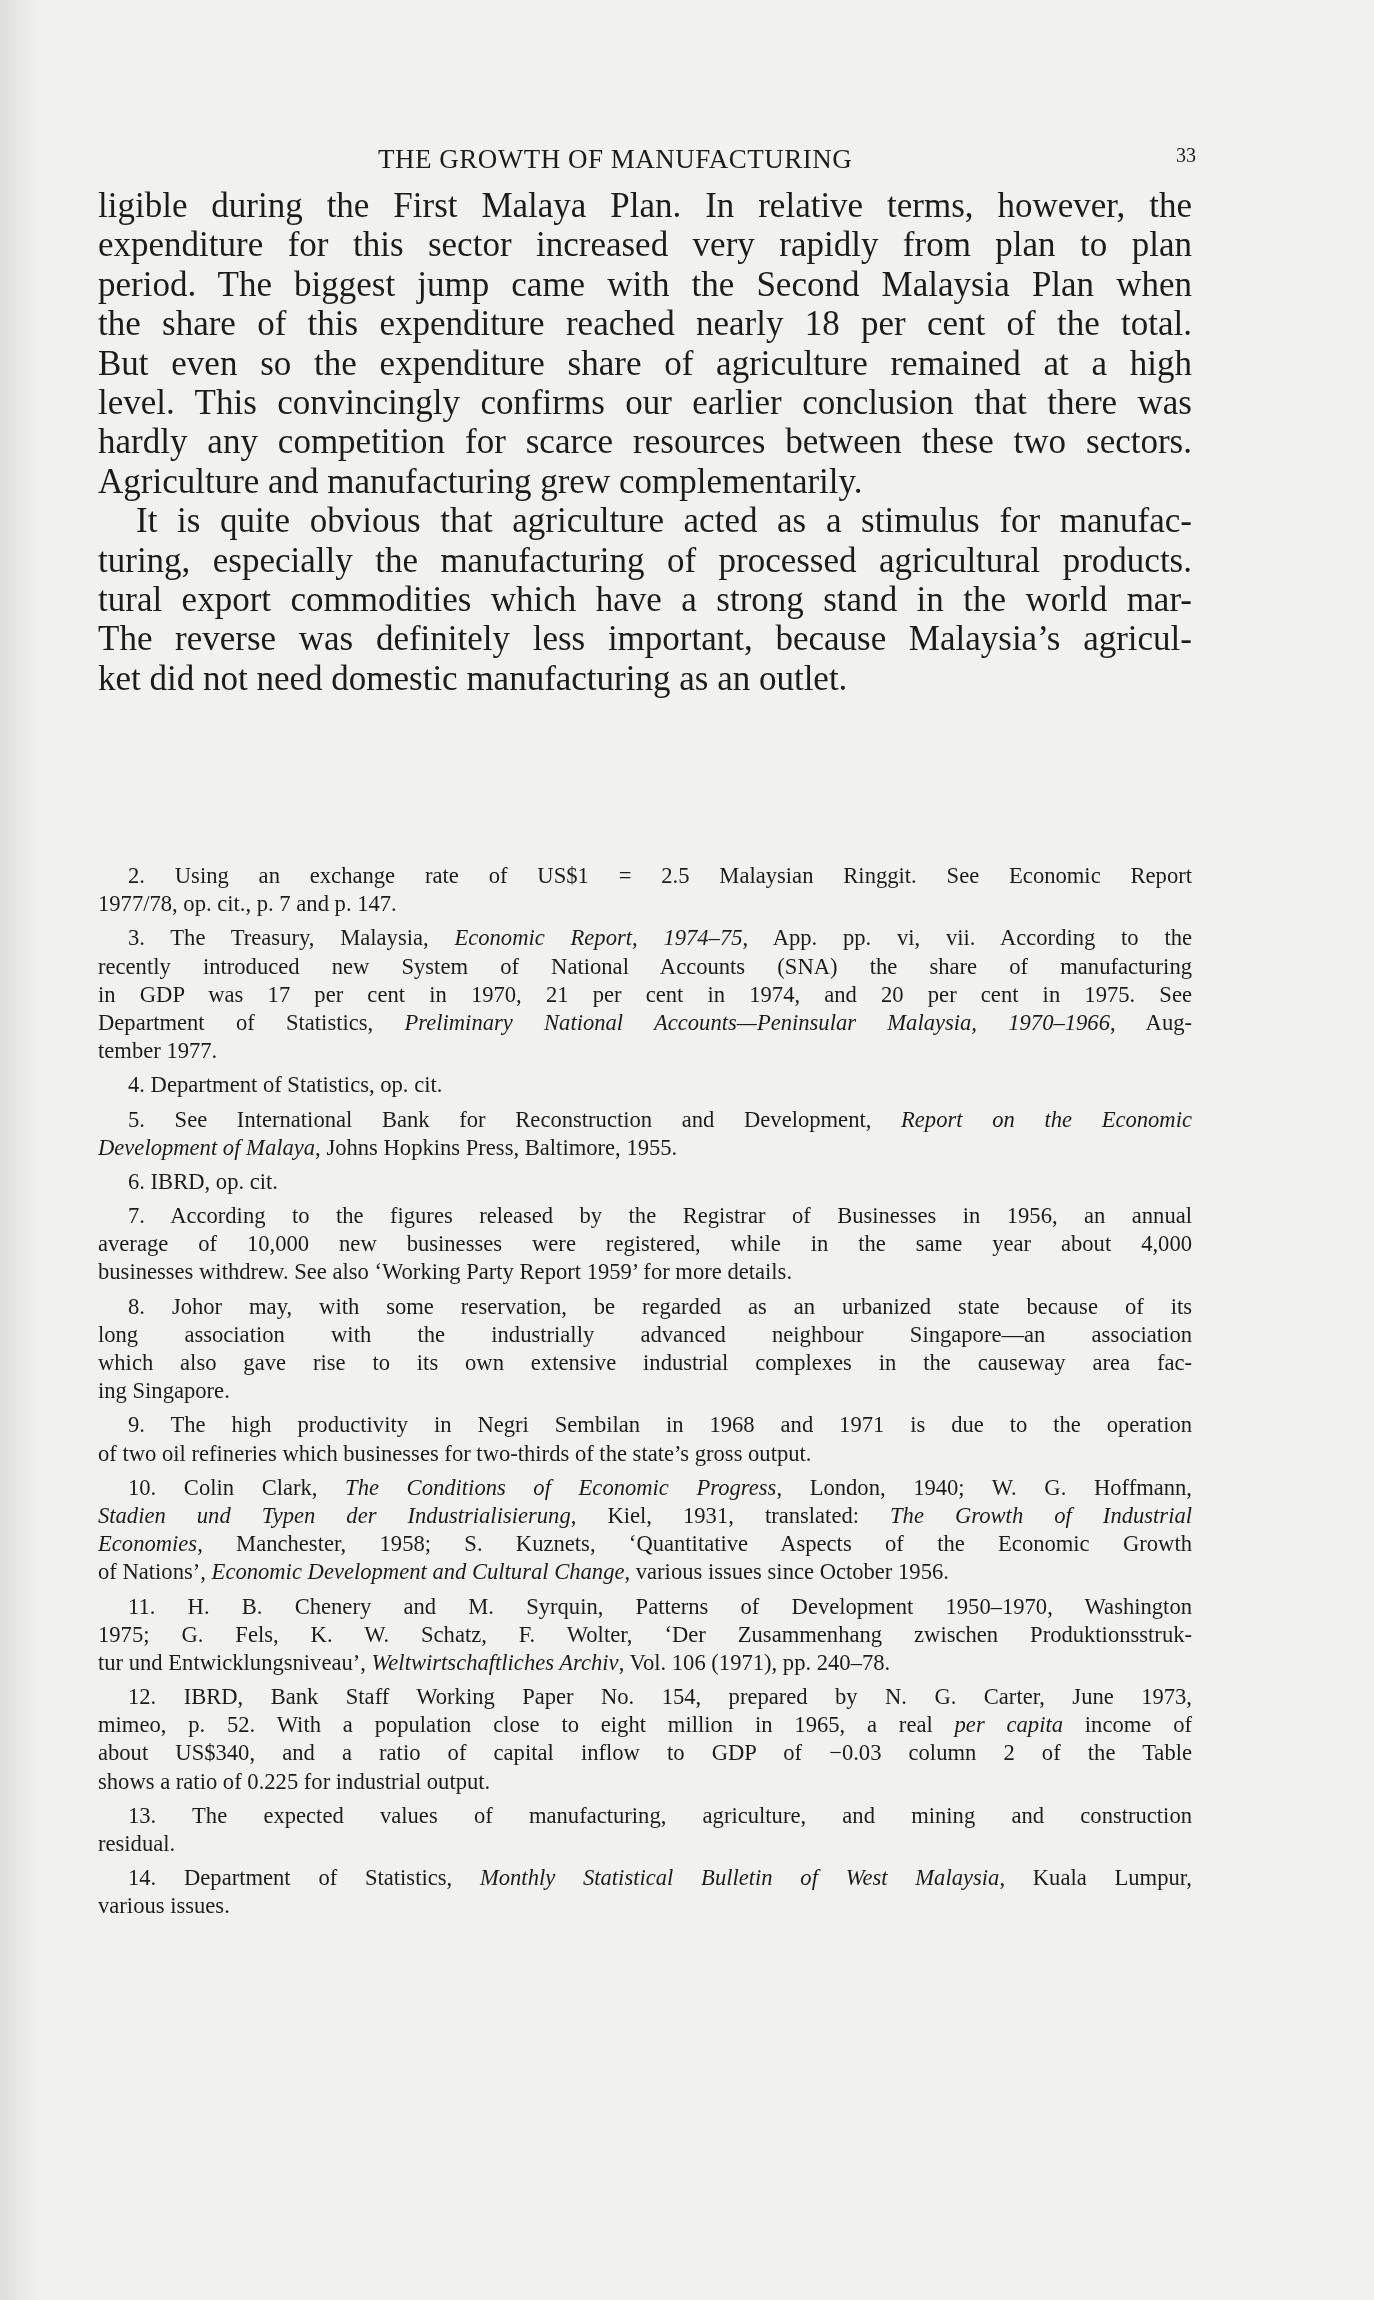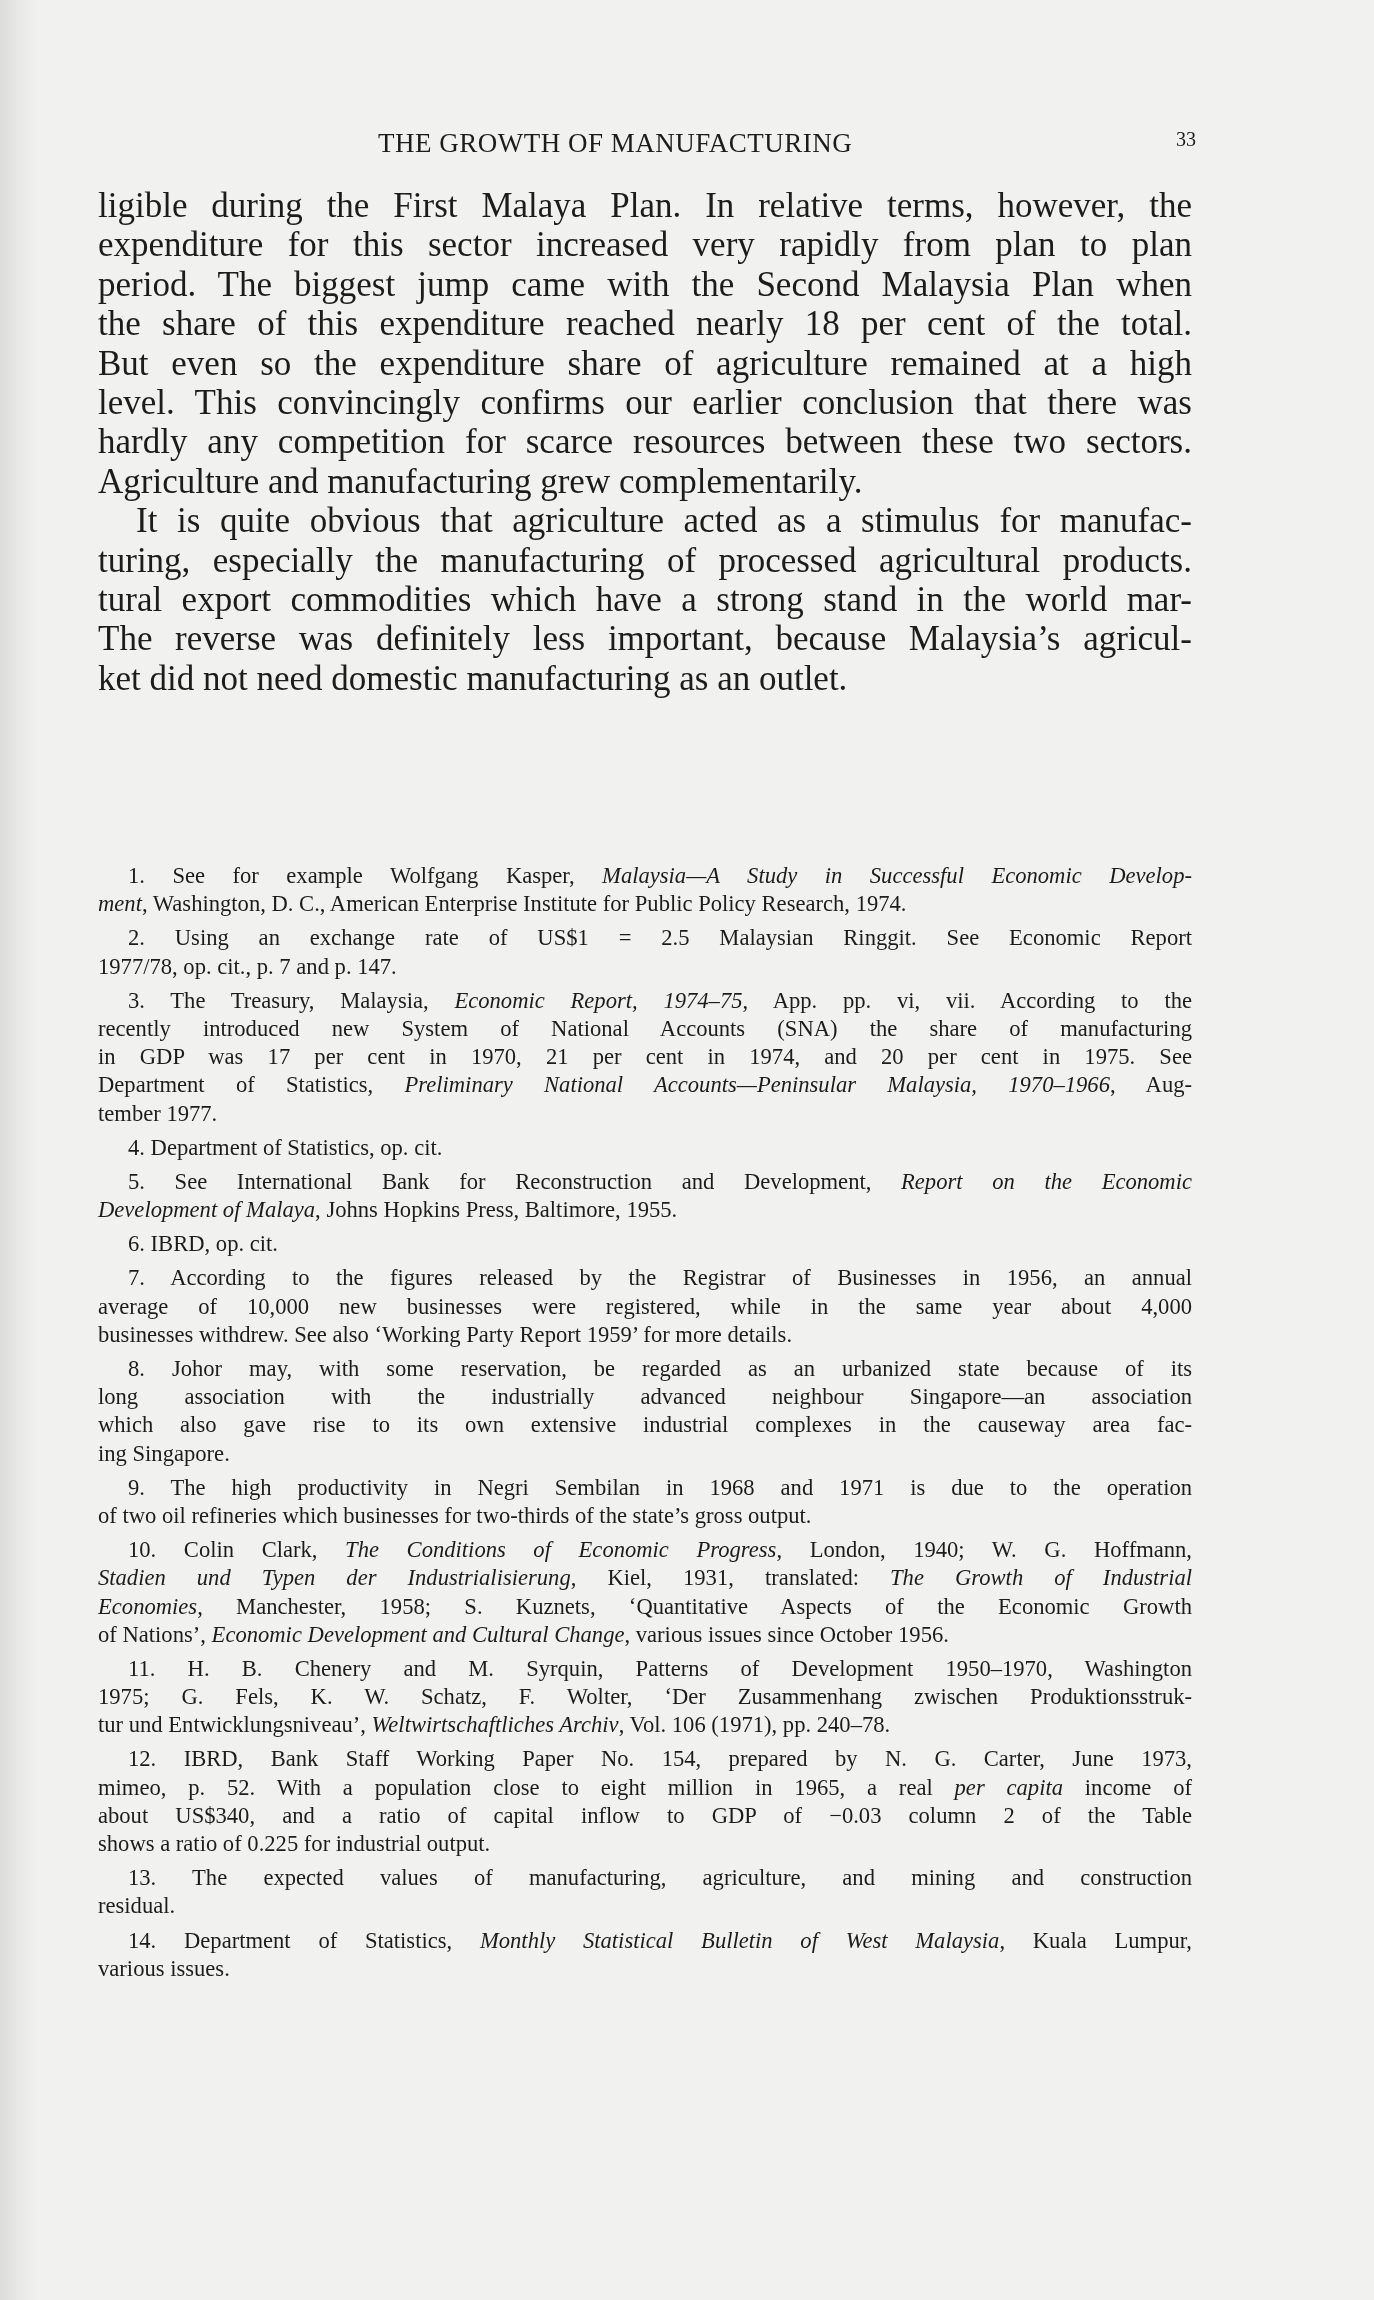--- a/index.html
+++ b/index.html
@@ -8,21 +8,21 @@
     background: #f1f1ef;
     position: relative;
     font-family: "Liberation Serif", "DejaVu Serif", serif;
     color: #1c1c1c;
   }
   .gutter {
     position: absolute; left: 0; top: 0; width: 40px; height: 2300px;
     background: linear-gradient(to right, #dcdcda 0%, #e9e9e7 50%, #f1f1ef 100%);
   }
   .header {
-    position: absolute; top: 128px; left: 98px; width: 1094px; height: 40px;
+    position: absolute; top: 144px; left: 98px; width: 1094px; height: 40px;
   }
   .running-title {
     position: absolute; left: 280px; top: 0;
     font-size: 27px; letter-spacing: 0.5px; white-space: nowrap;
   }
   .page-number {
     position: absolute; right: -4px; top: 0;
     font-size: 20px;
     text-align: center;
   }
@@ -74,24 +74,20 @@
     <span class="line indent">It is quite obvious that agriculture acted as a stimulus for manufac-</span>
     <span class="line">turing, especially the manufacturing of processed agricultural products.</span>
     <span class="line">tural export commodities which have a strong stand in the world mar-</span>
     <span class="line">The reverse was definitely less important, because Malaysia’s agricul-</span>
     <span class="line last">ket did not need domestic manufacturing as an outlet.</span>
   </div>
 </div>
 
 <div class="notes" id="notes">
     <div class="note">
-      <span class="nline first"><span>1. See for example Wolfgang Kasper, </span><i>Malaysia—A Study in Successful Economic Develop-</i></span>
-      <span class="nline last"><i>ment</i><span>, Washington, D. C., American Enterprise Institute for Public Policy Research, 1974.</span></span>
-    </div>
-    <div class="note">
       <span class="nline first"><span>2. Using an exchange rate of US$1 = 2.5 Malaysian Ringgit. See Economic Report</span></span>
       <span class="nline last"><span>1977/78, op. cit., p. 7 and p. 147.</span></span>
     </div>
     <div class="note">
       <span class="nline first"><span>3. The Treasury, Malaysia, </span><i>Economic Report, 1974–75</i><span>, App. pp. vi, vii. According to the</span></span>
       <span class="nline"><span>recently introduced new System of National Accounts (SNA) the share of manufacturing</span></span>
       <span class="nline"><span>in GDP was 17 per cent in 1970, 21 per cent in 1974, and 20 per cent in 1975. See</span></span>
       <span class="nline"><span>Department of Statistics, </span><i>Preliminary National Accounts—Peninsular Malaysia, 1970–1966</i><span>, Aug-</span></span>
       <span class="nline last"><span>tember 1977.</span></span>
     </div>

